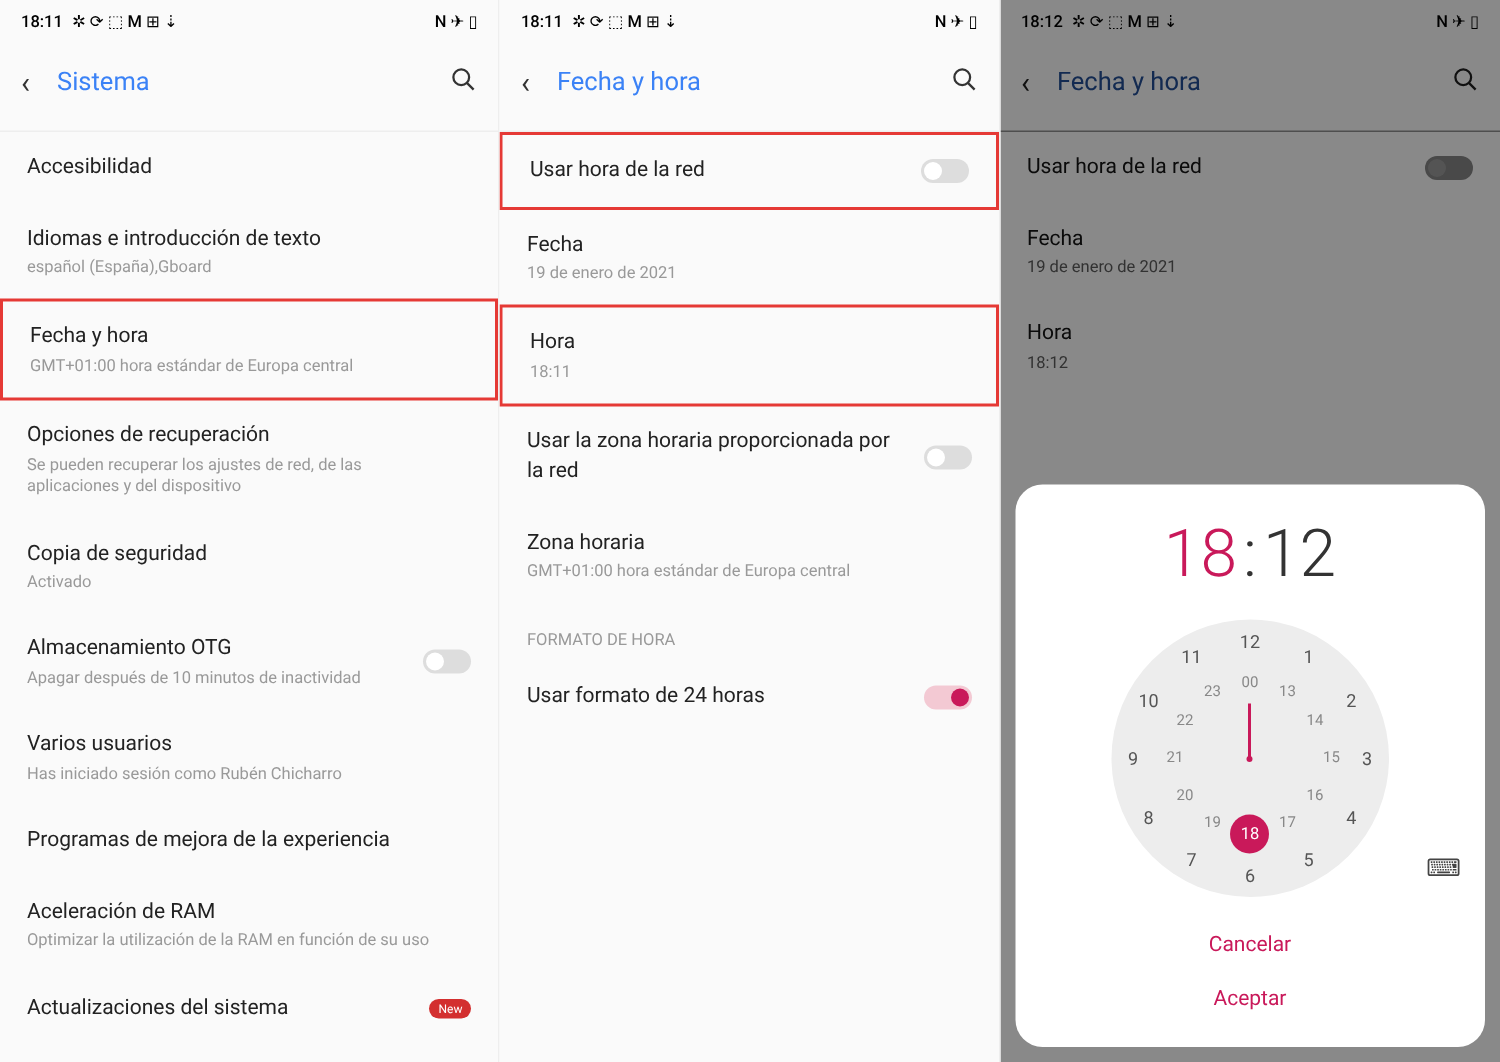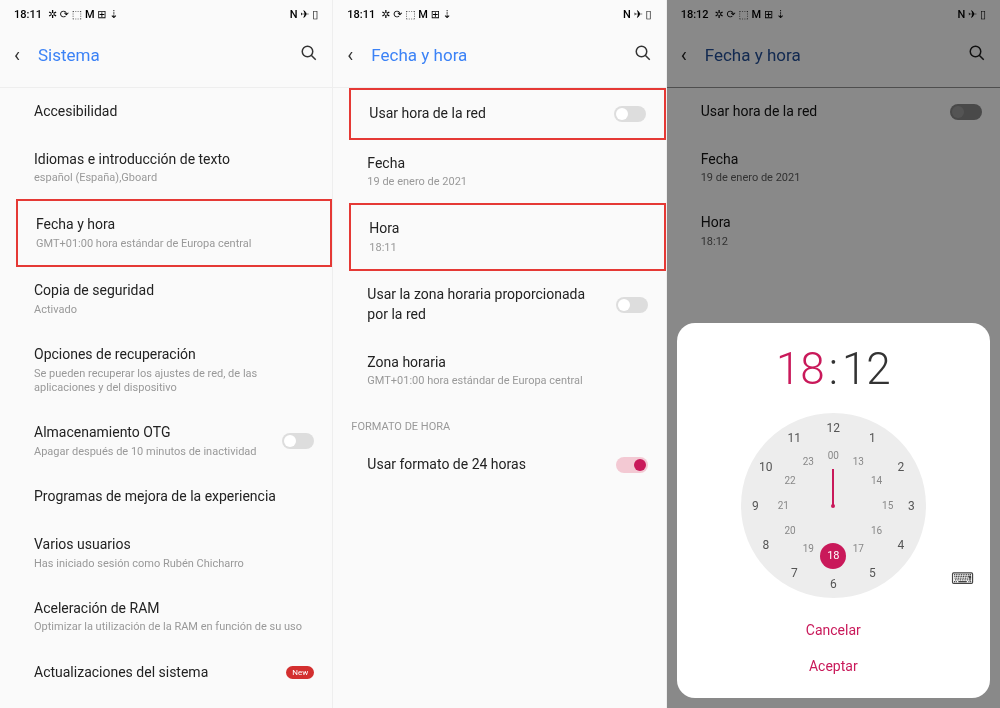--- a/index.html
+++ b/index.html
@@ -12,21 +12,21 @@
 .status-left { display: flex; gap: 6px; align-items: center; }
 .status-right { display: flex; gap: 6px; align-items: center; }
 .status-icon { font-size: 11px; }
 
 .header { display: flex; align-items: center; padding: 14px 14px 20px; }
 .back-icon { font-size: 20px; color: #333; margin-right: 18px; cursor: pointer; }
 .header-title { font-size: 17px; font-weight: 400; color: #3b82f6; flex: 1; }
 .search-icon { font-size: 18px; color: #333; cursor: pointer; }
 
 .content { padding: 0; }
-.item { padding: 14px 18px; cursor: pointer; margin-left: 16px; }
+.item { padding: 14px 18px; cursor: pointer; }
 .item-title { font-size: 14px; color: #222; line-height: 1.4; }
 .item-sub { font-size: 11px; color: #999; margin-top: 2px; line-height: 1.3; }
 .item.with-toggle { display: flex; justify-content: space-between; align-items: center; }
 .item-text { flex: 1; padding-right: 10px; }
 
 .toggle { width: 32px; height: 16px; background: #ddd; border-radius: 8px; position: relative; cursor: pointer; }
 .toggle::after { content: ''; position: absolute; width: 12px; height: 12px; background: #fff; border-radius: 50%; top: 2px; left: 2px; }
 .toggle.on { background: #f3c9d3; }
 .toggle.on::after { left: 18px; background: #c9195a; }
 
@@ -99,46 +99,46 @@
           </div>
         </div>
         <div class="item highlight">
           <div class="item-text">
             <div class="item-title">Fecha y hora</div>
             <div class="item-sub">GMT+01:00 hora estándar de Europa central</div>
           </div>
         </div>
         <div class="item">
           <div class="item-text">
+            <div class="item-title">Opciones de recuperación</div>
+            <div class="item-sub">Se pueden recuperar los ajustes de red, de las aplicaciones y del dispositivo</div>
+          </div>
+        </div>
+        <div class="item">
+          <div class="item-text">
             <div class="item-title">Copia de seguridad</div>
             <div class="item-sub">Activado</div>
           </div>
         </div>
-        <div class="item">
-          <div class="item-text">
-            <div class="item-title">Opciones de recuperación</div>
-            <div class="item-sub">Se pueden recuperar los ajustes de red, de las aplicaciones y del dispositivo</div>
-          </div>
-        </div>
         <div class="item with-toggle">
           <div class="item-text">
             <div class="item-title">Almacenamiento OTG</div>
             <div class="item-sub">Apagar después de 10 minutos de inactividad</div>
           </div>
           <div class="toggle"></div>
         </div>
         <div class="item">
           <div class="item-text">
-            <div class="item-title">Programas de mejora de la experiencia</div>
-          </div>
-        </div>
-        <div class="item">
-          <div class="item-text">
             <div class="item-title">Varios usuarios</div>
             <div class="item-sub">Has iniciado sesión como Rubén Chicharro</div>
+          </div>
+        </div>
+        <div class="item">
+          <div class="item-text">
+            <div class="item-title">Programas de mejora de la experiencia</div>
           </div>
         </div>
         <div class="item">
           <div class="item-text">
             <div class="item-title">Aceleración de RAM</div>
             <div class="item-sub">Optimizar la utilización de la RAM en función de su uso</div>
           </div>
         </div>
         <div class="item with-toggle">
           <div class="item-text">

